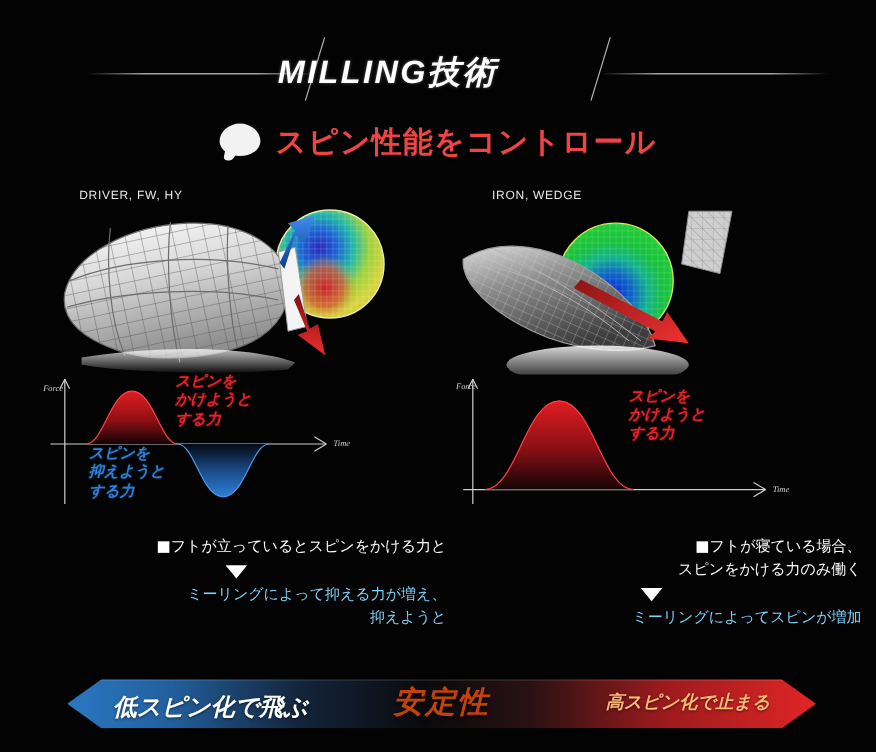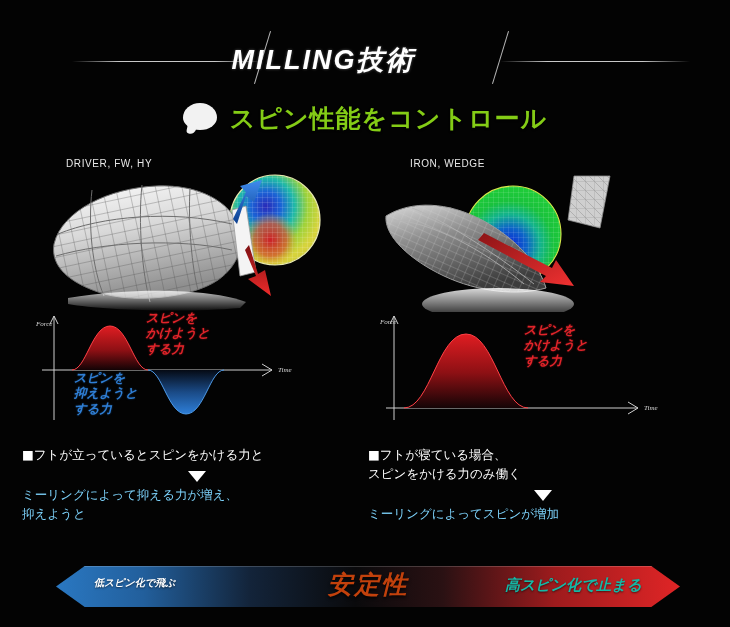--- a/index.html
+++ b/index.html
@@ -26,21 +26,21 @@
     text-shadow:0 0 3px rgba(255,255,255,.35);}
 
   
   .subtitle-row{position:absolute;left:0;top:95px;width:730px;height:46px;
     display:flex;align-items:center;justify-content:center;gap:13px;}
   .bubble-icon{position:relative;width:34px;height:30px;flex:0 0 auto;}
   .bubble-icon .b1{position:absolute;left:0;top:0;width:34px;height:27px;
     background:#f2f2f2;border-radius:50% 50% 50% 50%/55% 55% 45% 45%;}
   .bubble-icon .b2{position:absolute;left:4px;top:21px;width:9px;height:10px;
     background:#f2f2f2;border-radius:0 0 60% 30%;transform:rotate(12deg);}
-  .subtitle-text{color:#84cc16;font-size:25px;font-weight:bold;letter-spacing:1px;
+  .subtitle-text{color:#ef4444;font-size:25px;font-weight:bold;letter-spacing:1px;
     font-family:"DejaVu Sans","Liberation Sans",sans-serif;
     text-shadow:0 1px 2px rgba(0,0,0,.9);}
 
   
   .panel{position:absolute;top:150px;width:350px;height:410px;}
   .panel.left{left:22px;}
   .panel.right{left:368px;}
   .panel-label{position:absolute;left:44px;top:8px;color:#e8e8e8;font-size:10px;
     letter-spacing:.6px;font-family:"Liberation Sans",sans-serif;}
   .panel.right .panel-label{left:42px;}
@@ -55,43 +55,43 @@
   .ax-label{font-style:italic;font-size:7px;fill:#d8d8d8;
     font-family:"Liberation Serif","DejaVu Serif",serif;}
   .cap-red{position:absolute;color:#e2242a;font-size:12.5px;font-weight:bold;
     line-height:1.22;font-family:"DejaVu Sans","Liberation Sans",sans-serif;
     text-shadow:0 0 2px rgba(226,36,42,.6);font-style:italic;}
   .cap-blue{position:absolute;color:#2f7fd6;font-size:12.5px;font-weight:bold;
     line-height:1.22;font-family:"DejaVu Sans","Liberation Sans",sans-serif;
     text-shadow:0 0 2px rgba(47,127,214,.5);font-style:italic;}
 
   
-  .caption{position:absolute;left:0;top:296px;width:350px;text-align:left;
+  .caption{position:absolute;left:0;top:296px;width:350px;text-align:right;
     color:#fff;font-size:12.5px;line-height:1.5;
     font-family:"DejaVu Sans","Liberation Sans",sans-serif;}
   .caption .l2{display:block;}
   .tri{display:block;margin:6px auto 4px;width:0;height:0;
     border-left:9px solid transparent;border-right:9px solid transparent;
     border-top:11px solid #ffffff;}
   .caption2{color:#7dd3fc;font-size:12.5px;line-height:1.5;}
 
   
   .bottombar{position:absolute;left:56px;top:566px;width:624px;height:40px;}
   .bb-body{position:absolute;left:0;top:0;width:624px;height:40px;
     background:linear-gradient(90deg,#2a78c2 0%,#225f9c 14%,#13243a 31%,#0a0a0c 48%,#2a1113 62%,#9e1b1d 80%,#e02526 100%);
     clip-path:polygon(4.6% 0, 95.4% 0, 100% 50%, 95.4% 100%, 4.6% 100%, 0 50%);
     border-top:1px solid rgba(255,255,255,.18);}
-  .bb-left{position:absolute;left:38px;top:10px;color:#fff;font-size:10px;font-weight:bold;
+  .bb-left{position:absolute;left:38px;top:10px;color:#fff;font-size:20px;font-weight:bold;
     font-style:italic;font-family:"DejaVu Sans","Liberation Sans",sans-serif;
     text-shadow:0 1px 2px rgba(0,0,0,.6);}
   .bb-center{position:absolute;left:0;top:2px;width:624px;text-align:center;color:#c2410c;
     font-size:25px;font-weight:bold;font-style:italic;letter-spacing:2px;
     font-family:"DejaVu Sans","Liberation Sans",sans-serif;
     text-shadow:0 2px 3px rgba(0,0,0,.8);}
-  .bb-right{position:absolute;right:38px;top:10px;color:#14b8a6;font-size:15px;font-weight:bold;
+  .bb-right{position:absolute;right:38px;top:10px;color:#fdba74;font-size:15px;font-weight:bold;
     font-style:italic;font-family:"DejaVu Sans","Liberation Sans",sans-serif;
     text-shadow:0 1px 2px rgba(0,0,0,.6);}
 </style>
 </head>
 <body>
 
 <div class="stage">
 
   <div class="header">
     <div class="hdr-line l"></div>

